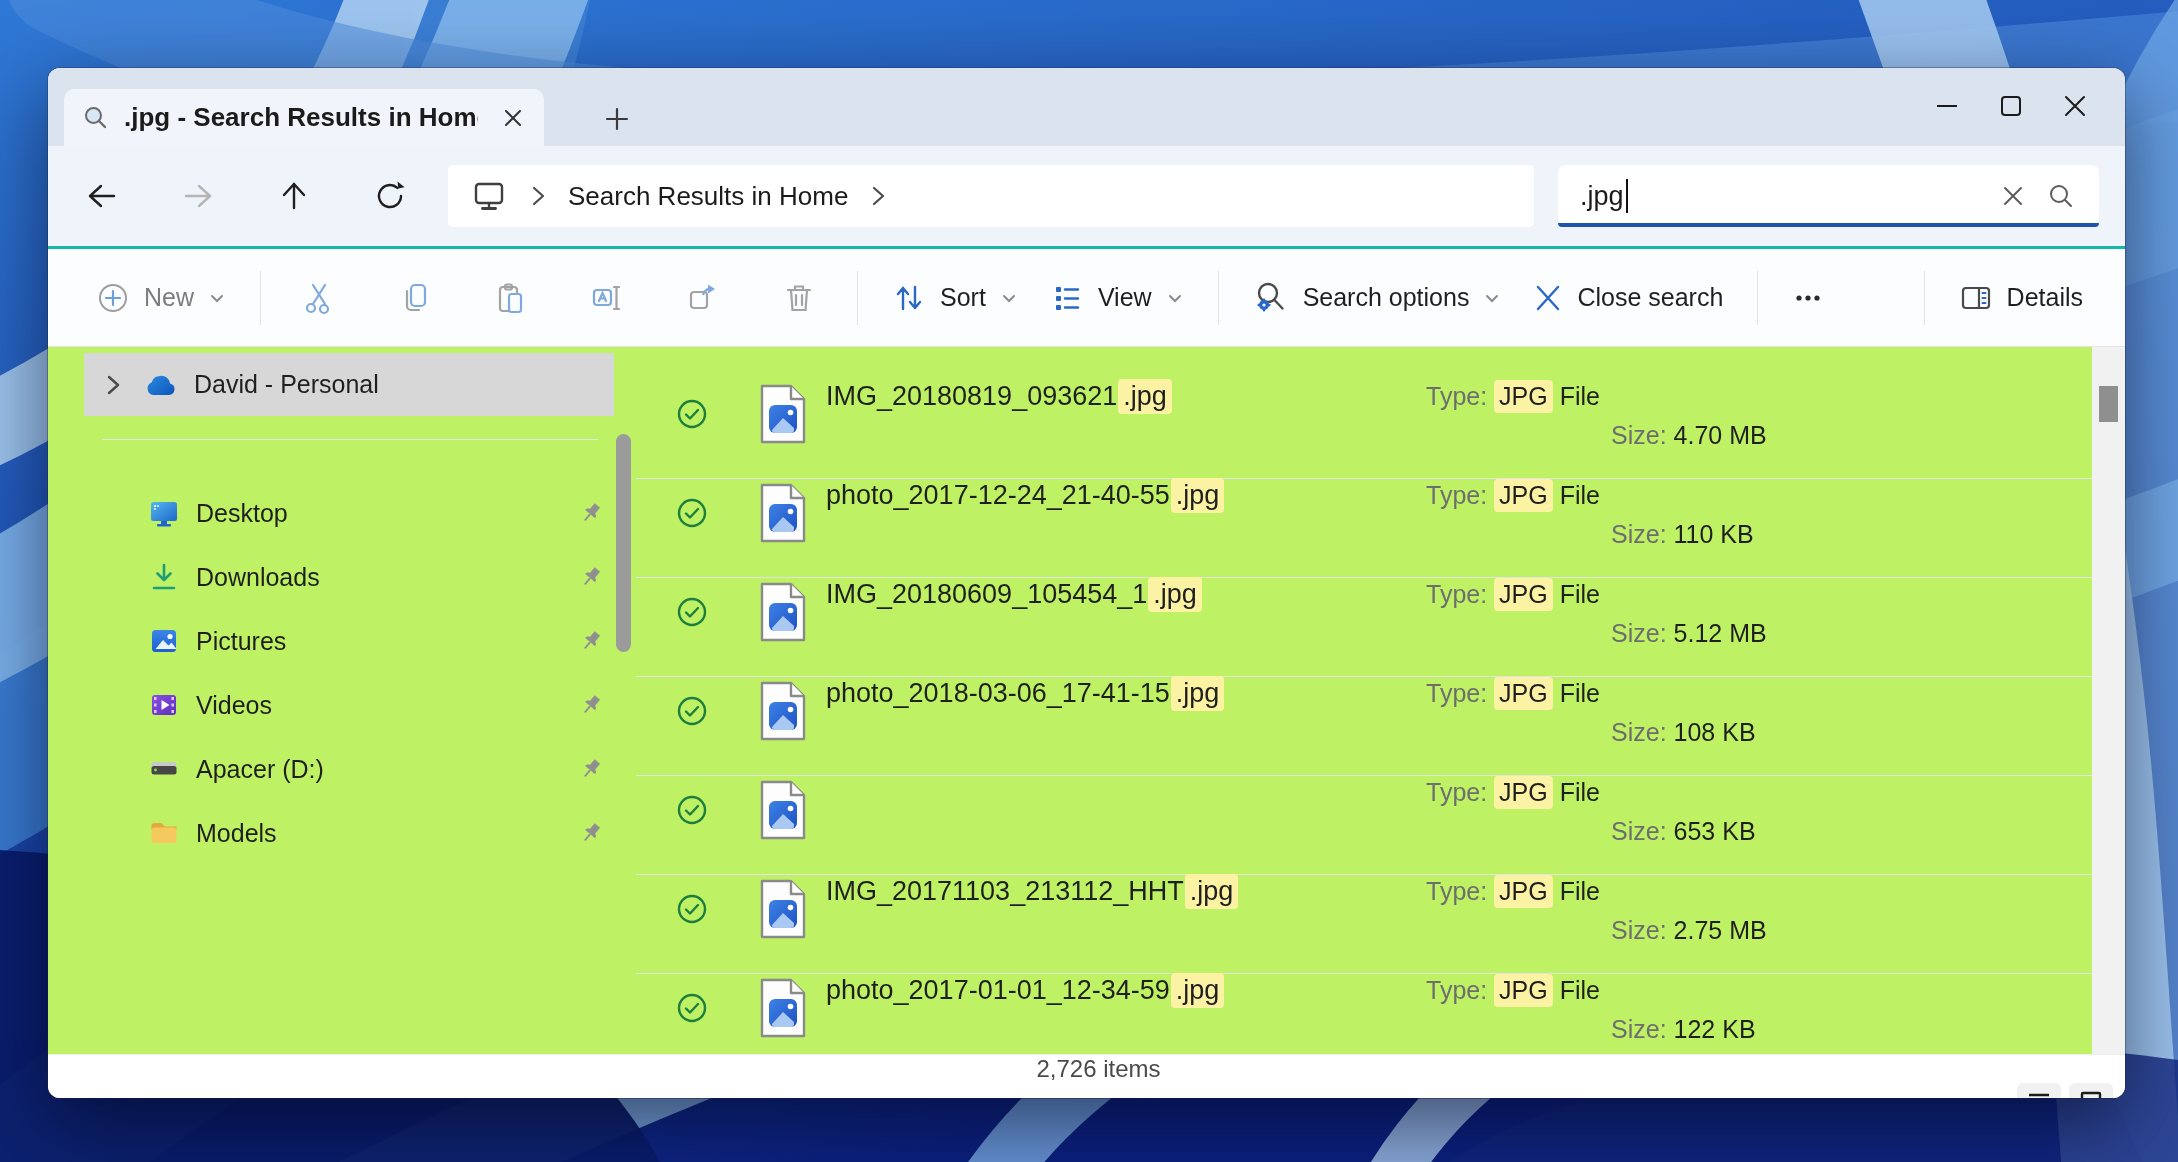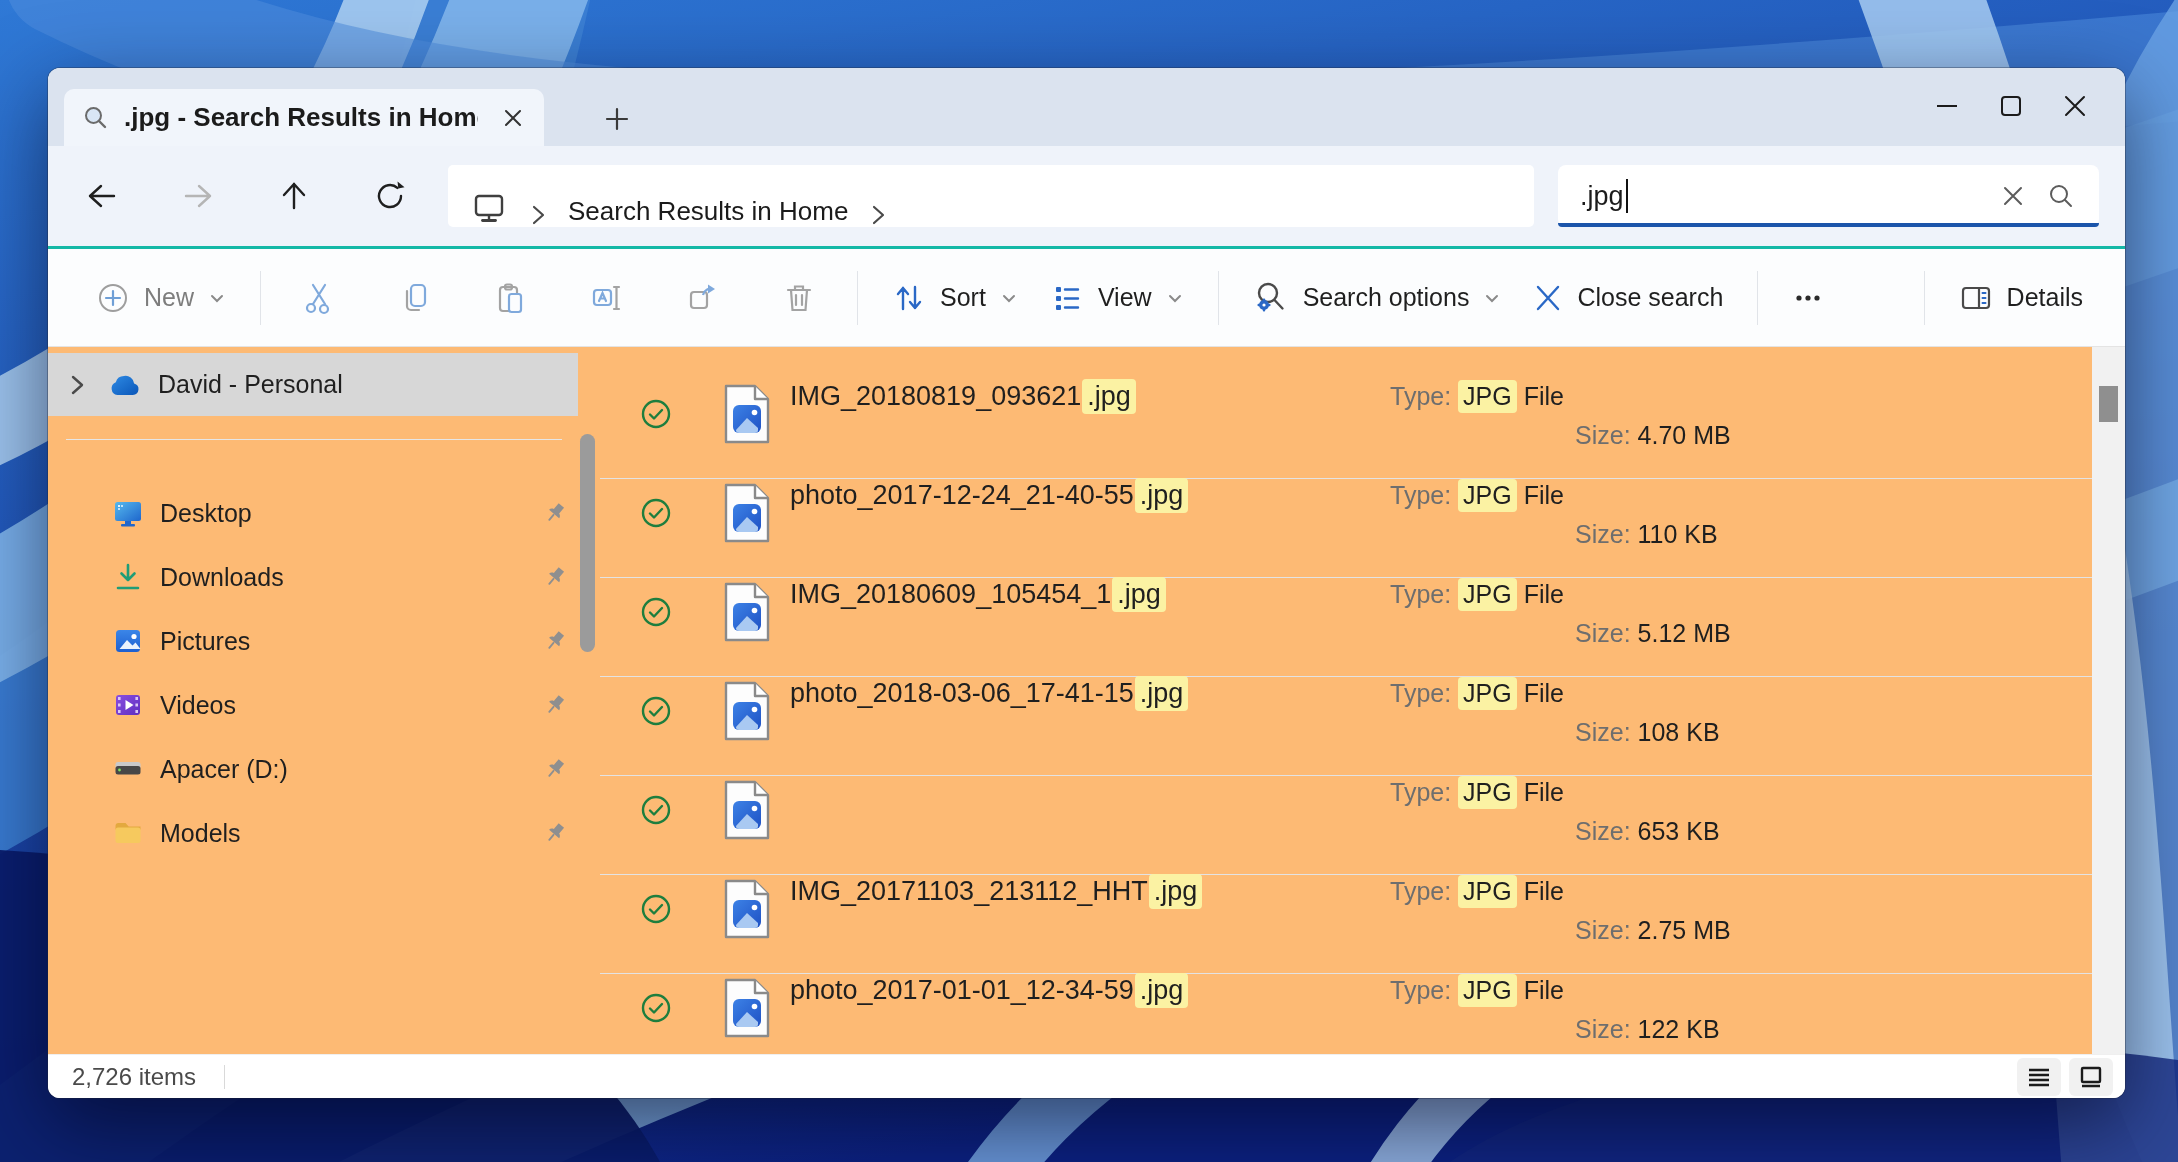--- a/index.html
+++ b/index.html
@@ -28,21 +28,21 @@
   .winbtns{position:absolute;top:10px;right:18px;display:flex;}
   .winbtn{width:64px;height:56px;display:flex;align-items:center;justify-content:center;}
 
   
   .navbar{position:absolute;left:0;right:0;top:78px;height:100px;background:#eff3fa;
           display:flex;align-items:center;}
   .navbtn{width:56px;height:56px;display:flex;align-items:center;justify-content:center;border-radius:6px;flex:0 0 auto;}
   .navbtn:first-child{margin-left:26px;}
   .navbtn + .navbtn{margin-left:40px;}
   .addressbar{height:62px;background:#fff;border-radius:5px;margin-left:30px;flex:1;
-              display:flex;align-items:flex-end;padding:0 12px 0 22px;gap:18px;}
+              display:flex;align-items:center;padding:0 12px 0 22px;gap:18px;}
   .crumb{font-size:26px;color:#1b1b1b;white-space:nowrap;}
   .searchbox{width:505px;height:62px;margin:0 26px 0 24px;background:#fff;border-radius:8px;
              position:relative;display:flex;align-items:center;padding:0 14px 0 22px;flex:0 0 auto;}
   .searchbox::after{content:"";position:absolute;left:0;right:0;bottom:0;height:4px;border-radius:0 0 8px 8px;background:var(--underline,#1c55aa);}
   .searchtext{font-size:27px;color:#1b1b1b;flex:1;display:flex;align-items:center;}
   .caret{width:2px;height:34px;background:#111;margin-left:2px;}
   .sbtn{width:48px;height:48px;display:flex;align-items:center;justify-content:center;border-radius:6px;}
 
   
   .toolbar{position:absolute;left:0;right:0;top:178px;height:101px;box-sizing:border-box;background:#fcfdfe;
@@ -50,21 +50,21 @@
            display:flex;align-items:center;padding:0 26px 0 32px;}
   .tbtn{display:flex;align-items:center;gap:14px;padding:0 16px;height:64px;border-radius:6px;font-size:25px;white-space:nowrap;}
   .tbtn .lbl{color:#1f1f1f;}
   .tbtn.dim .lbl{color:#7d7d7d;}
   .ticon{width:64px;height:64px;display:flex;align-items:center;justify-content:center;border-radius:6px;flex:0 0 auto;}
   .icons-group{display:flex;align-items:center;gap:32px;margin:0 8px;}
   .vsep{width:1px;height:54px;background:#e1e4e9;margin:0 18px;flex:0 0 auto;}
   .spacer{flex:1;}
 
   
-  .content{position:absolute;left:0;right:0;top:279px;bottom:43px;display:flex;background:#fdba74;}
+  .content{position:absolute;left:0;right:0;top:279px;bottom:43px;display:flex;background:#bef264;padding-left:36px;}
   .sidebar{width:552px;position:relative;flex:0 0 auto;}
   .side-sel{position:absolute;left:0;top:6px;width:530px;height:63px;background:#d7d7d7;
             display:flex;align-items:center;font-size:25px;}
   .side-chev{width:34px;height:34px;margin-left:12px;display:flex;align-items:center;justify-content:center;}
   .side-cloud{width:34px;height:34px;margin-left:16px;}
   .side-sel .lbl{margin-left:14px;}
   .side-divider{position:absolute;top:92px;left:18px;right:38px;height:1px;background:#e6e6e6;}
   .side-scroll{position:absolute;left:532px;top:87px;width:15px;height:218px;background:#9b9b9b;border-radius:8px;}
   .side-items{position:absolute;top:134px;left:0;right:22px;}
   .side-item{height:64px;display:flex;align-items:center;padding-left:64px;gap:16px;position:relative;font-size:25px;border-radius:6px;}
@@ -81,21 +81,21 @@
   .ftype{position:absolute;left:790px;top:-2px;line-height:36px;font-size:25px;white-space:nowrap;}
   .fsize{position:absolute;left:975px;top:37px;line-height:36px;font-size:25px;white-space:nowrap;}
   .glabel{color:#6e6e6e;}
   mark{background:var(--hl,#fbf2a3);color:inherit;padding:2px 5px 3px;border-radius:4px;}
   .fname mark{margin-left:1px;}
   .ftrack{position:absolute;right:0;top:0;bottom:0;width:33px;background:#f1f1f1;}
   .fthumb{position:absolute;right:7px;top:39px;width:19px;height:36px;background:#8f8f8f;}
 
   
   .statusbar{position:absolute;left:0;right:0;bottom:0;height:43px;background:#fff;border-top:1px solid #efefef;
-             display:flex;align-items:center;padding-left:24px;font-size:24px;color:#4a4a4a;}
+             display:flex;align-items:center;padding-left:24px;font-size:24px;color:#4a4a4a;flex-direction:column;}
   .sb-sep{width:1px;height:24px;background:#d9d9d9;margin-left:28px;}
   .sb-views{margin-left:auto;margin-right:12px;display:flex;gap:8px;}
   .sb-btn{width:44px;height:38px;border-radius:6px;background:#f1f1f1;display:flex;align-items:center;justify-content:center;}
 </style>
 </head>
 <body>
 
 <svg width="0" height="0" style="position:absolute" aria-hidden="true">
   <defs>
     <linearGradient id="imgG" x1="0" y1="0" x2="1" y2="1">

